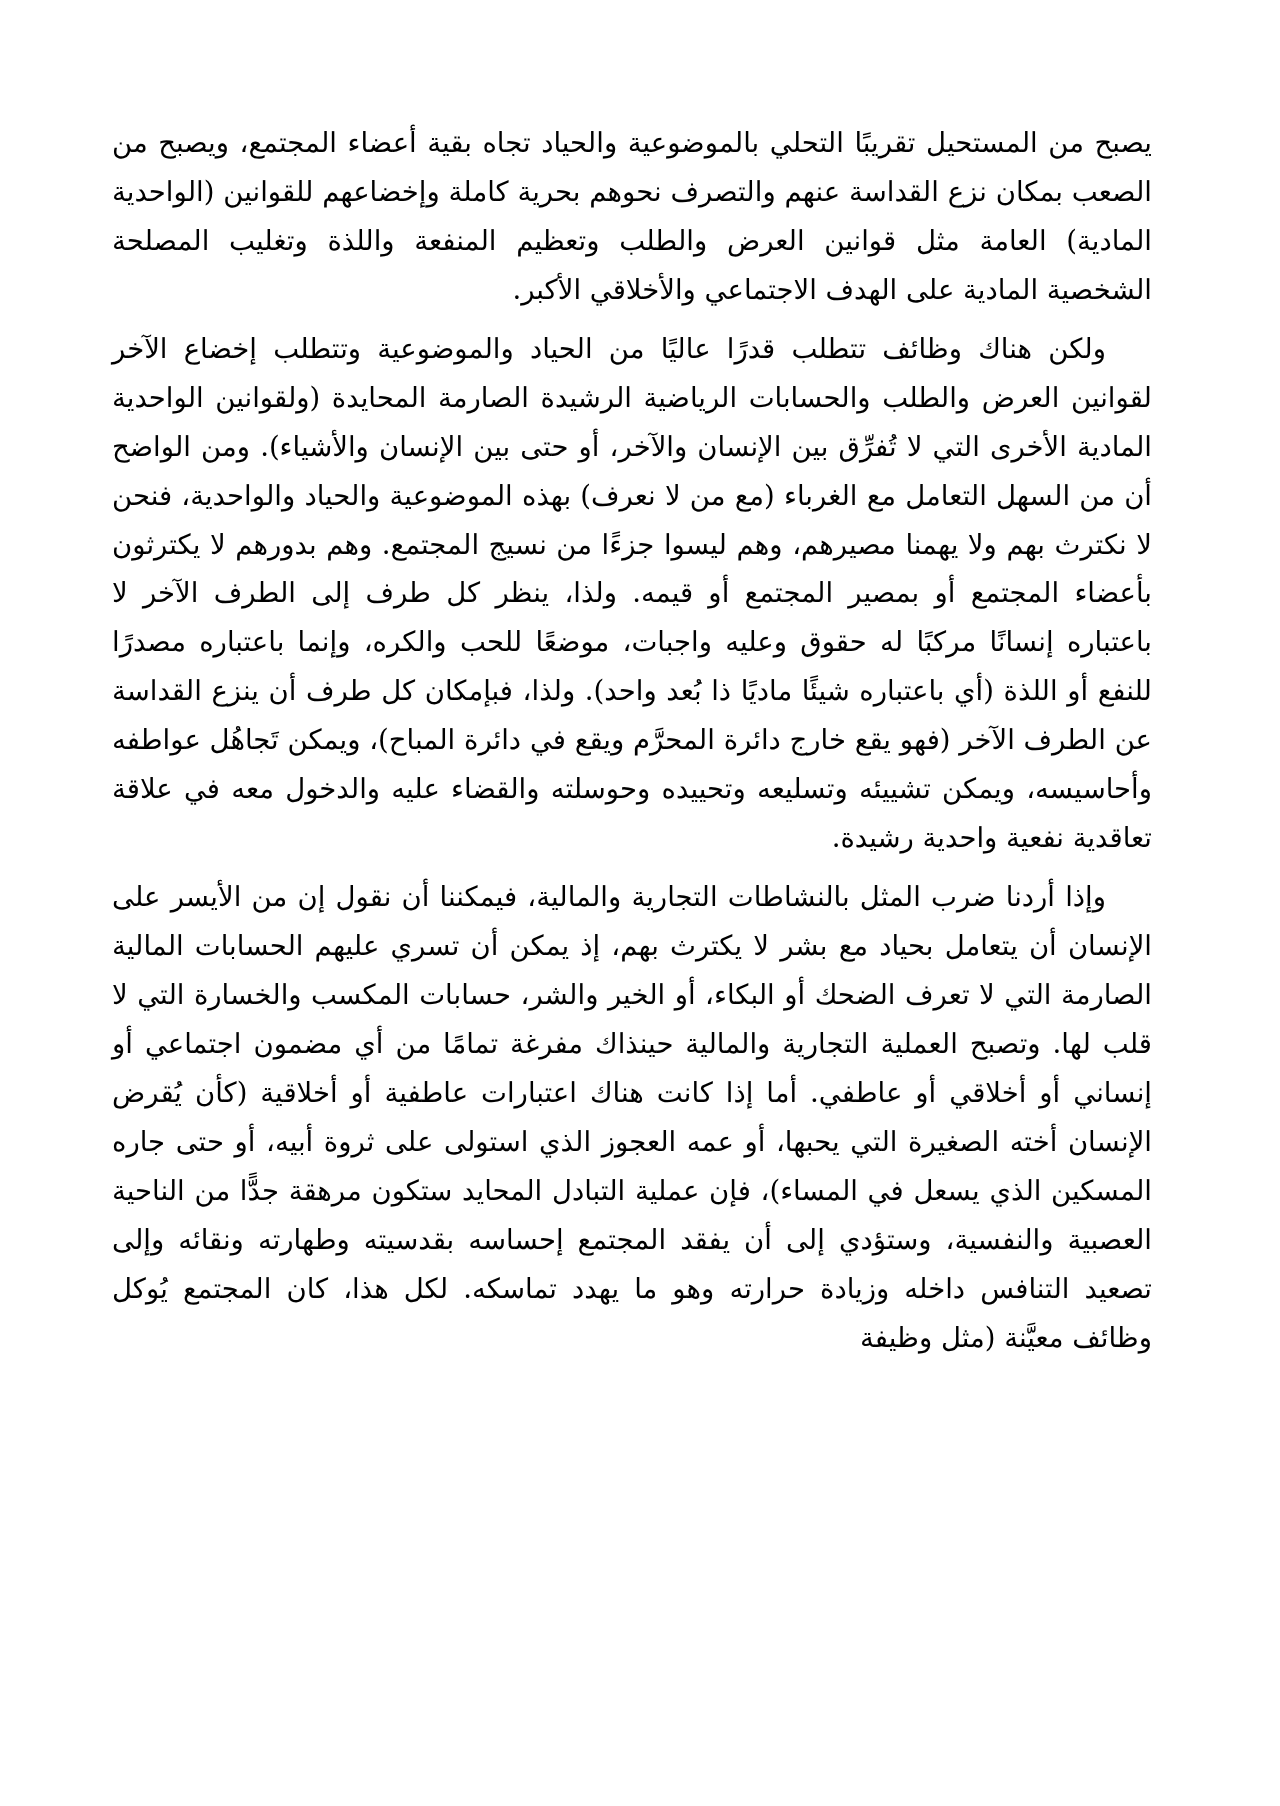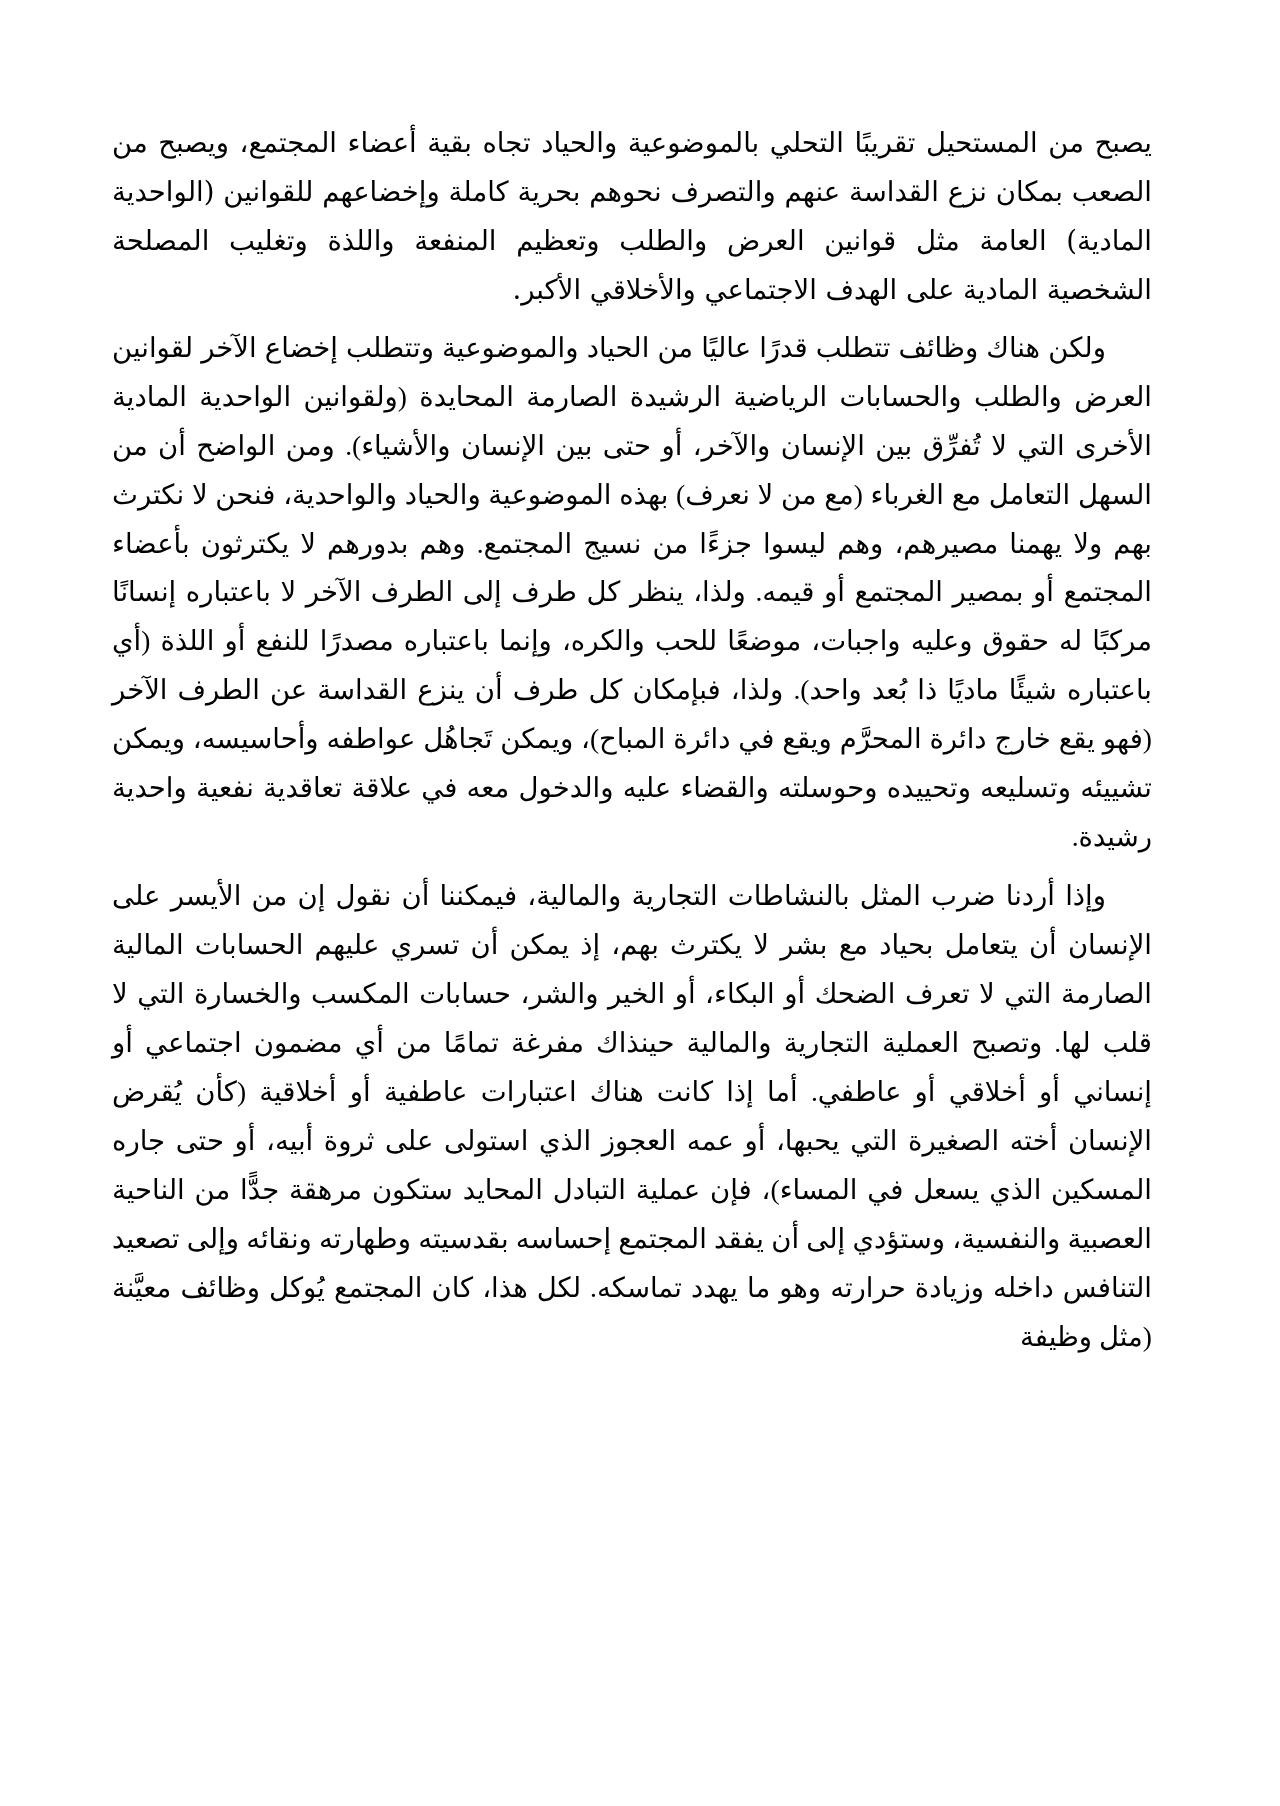--- a/index.html
+++ b/index.html
@@ -27,21 +27,20 @@
   }
   .para {
     margin: 0 0 2px 0;
     text-indent: 0;
   }
   .para.indented {
     text-indent: 46px;
   }
   .para + .para {
     margin-top: 10px;
-    font-family: Liberation Serif, serif;
   }
 </style>
 </head>
 <body>
 
 <div class="page">
   <div class="body-text">
     <p class="para">يصبح من المستحيل تقريبًا التحلي بالموضوعية والحياد تجاه بقية أعضاء المجتمع، ويصبح من الصعب بمكان نزع القداسة عنهم والتصرف نحوهم بحرية كاملة وإخضاعهم للقوانين (الواحدية المادية) العامة مثل قوانين العرض والطلب وتعظيم المنفعة واللذة وتغليب المصلحة الشخصية المادية على الهدف الاجتماعي والأخلاقي الأكبر.</p>
     <p class="para indented">ولكن هناك وظائف تتطلب قدرًا عاليًا من الحياد والموضوعية وتتطلب إخضاع الآخر لقوانين العرض والطلب والحسابات الرياضية الرشيدة الصارمة المحايدة (ولقوانين الواحدية المادية الأخرى التي لا تُفرِّق بين الإنسان والآخر، أو حتى بين الإنسان والأشياء). ومن الواضح أن من السهل التعامل مع الغرباء (مع من لا نعرف) بهذه الموضوعية والحياد والواحدية، فنحن لا نكترث بهم ولا يهمنا مصيرهم، وهم ليسوا جزءًا من نسيج المجتمع. وهم بدورهم لا يكترثون بأعضاء المجتمع أو بمصير المجتمع أو قيمه. ولذا، ينظر كل طرف إلى الطرف الآخر لا باعتباره إنسانًا مركبًا له حقوق وعليه واجبات، موضعًا للحب والكره، وإنما باعتباره مصدرًا للنفع أو اللذة (أي باعتباره شيئًا ماديًا ذا بُعد واحد). ولذا، فبإمكان كل طرف أن ينزع القداسة عن الطرف الآخر (فهو يقع خارج دائرة المحرَّم ويقع في دائرة المباح)، ويمكن تَجاهُل عواطفه وأحاسيسه، ويمكن تشييئه وتسليعه وتحييده وحوسلته والقضاء عليه والدخول معه في علاقة تعاقدية نفعية واحدية رشيدة.</p>
     <p class="para indented">وإذا أردنا ضرب المثل بالنشاطات التجارية والمالية، فيمكننا أن نقول إن من الأيسر على الإنسان أن يتعامل بحياد مع بشر لا يكترث بهم، إذ يمكن أن تسري عليهم الحسابات المالية الصارمة التي لا تعرف الضحك أو البكاء، أو الخير والشر، حسابات المكسب والخسارة التي لا قلب لها. وتصبح العملية التجارية والمالية حينذاك مفرغة تمامًا من أي مضمون اجتماعي أو إنساني أو أخلاقي أو عاطفي. أما إذا كانت هناك اعتبارات عاطفية أو أخلاقية (كأن يُقرض الإنسان أخته الصغيرة التي يحبها، أو عمه العجوز الذي استولى على ثروة أبيه، أو حتى جاره المسكين الذي يسعل في المساء)، فإن عملية التبادل المحايد ستكون مرهقة جدًّا من الناحية العصبية والنفسية، وستؤدي إلى أن يفقد المجتمع إحساسه بقدسيته وطهارته ونقائه وإلى تصعيد التنافس داخله وزيادة حرارته وهو ما يهدد تماسكه. لكل هذا، كان المجتمع يُوكل وظائف معيَّنة (مثل وظيفة</p>

